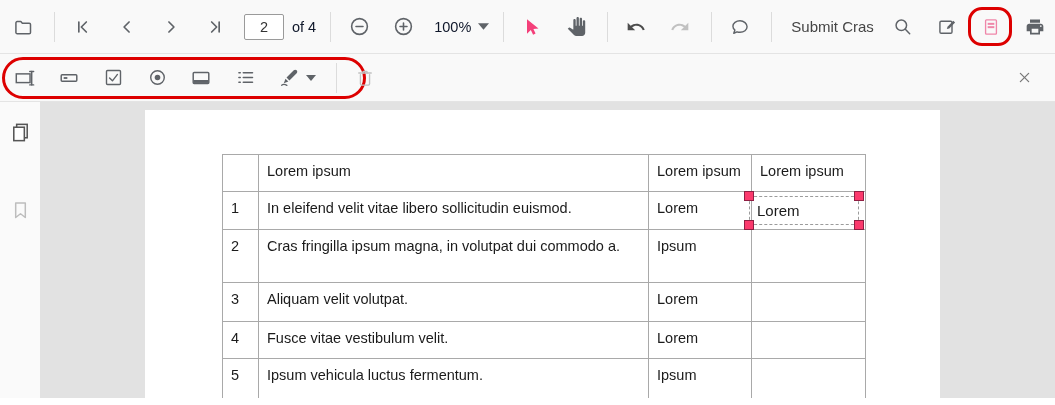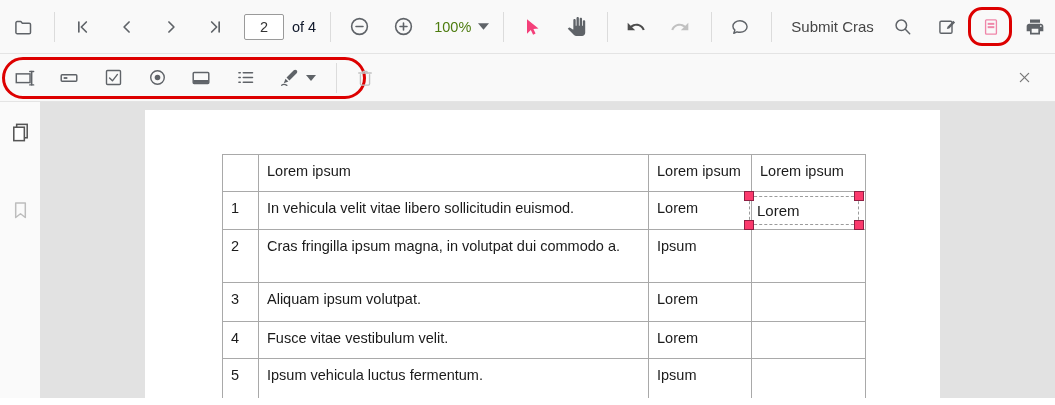--- a/index.html
+++ b/index.html
@@ -31,21 +31,21 @@
   .tbtn.accent{color:var(--accent-pink)}
   .tbtn.disabled{color:var(--icon-disabled)}
   .sep{width:1px;height:30px;background:#dcdcdc;margin:0 13px 0 2px;flex:0 0 auto}
   .page-box{
     width:40px;height:26px;border:1px solid #9a9a9a;border-radius:2px;background:#fff;
     text-align:center;font-size:14.5px;color:#333;margin-right:8px;flex:0 0 auto;
     font-family:"Liberation Sans",sans-serif;
   }
   .tb-label{font-size:14.5px;color:#0f172a;margin-right:12px;white-space:nowrap}
   .zoom-drop{display:flex;align-items:center;gap:7px;border:none;background:transparent;
-    color:#4d7c0f;font-size:14.5px;margin-right:10px;cursor:pointer;padding:0 2px}
+    color:#0f172a;font-size:14.5px;margin-right:10px;cursor:pointer;padding:0 2px}
   .submit-btn{border:none;background:transparent;font-size:15px;color:#454545;
     padding:0 6px;margin-right:8px;cursor:pointer;white-space:nowrap;
     font-family:"Liberation Sans",sans-serif}
   .right-group{margin-left:auto;display:flex;align-items:center}
   .ring-ellipse{
     position:absolute;left:-8px;top:-5px;width:44px;height:39px;
     border:3px solid var(--annotation-red);border-radius:14px;pointer-events:none;
   }
   .annotation-rect{
     position:absolute;left:2px;top:3px;width:364px;height:42px;
@@ -286,33 +286,33 @@
     <table class="doc-table">
       <tbody>
           <tr style="height:37px">
         <th class="col-num"></th>
         <th class="col-desc">Lorem ipsum</th>
         <th class="col-a">Lorem ipsum</th>
         <th class="col-b">Lorem ipsum</th>
       </tr>
       <tr style="height:38px">
         <td>1</td>
-        <td>In vehicula velit vitae libero sollicitudin euismod.</td>
+        <td>In eleifend velit vitae libero sollicitudin euismod.</td>
         <td>Lorem</td>
         <td></td>
       </tr>
       <tr style="height:53px">
         <td>2</td>
         <td>Cras fringilla ipsum magna, in volutpat dui commodo a.</td>
         <td>Ipsum</td>
         <td></td>
       </tr>
       <tr style="height:39px">
         <td>3</td>
-        <td>Aliquam ipsum volutpat.</td>
+        <td>Aliquam velit volutpat.</td>
         <td>Lorem</td>
         <td></td>
       </tr>
       <tr style="height:37px">
         <td>4</td>
         <td>Fusce vitae vestibulum velit.</td>
         <td>Lorem</td>
         <td></td>
       </tr>
       <tr style="height:46px">

